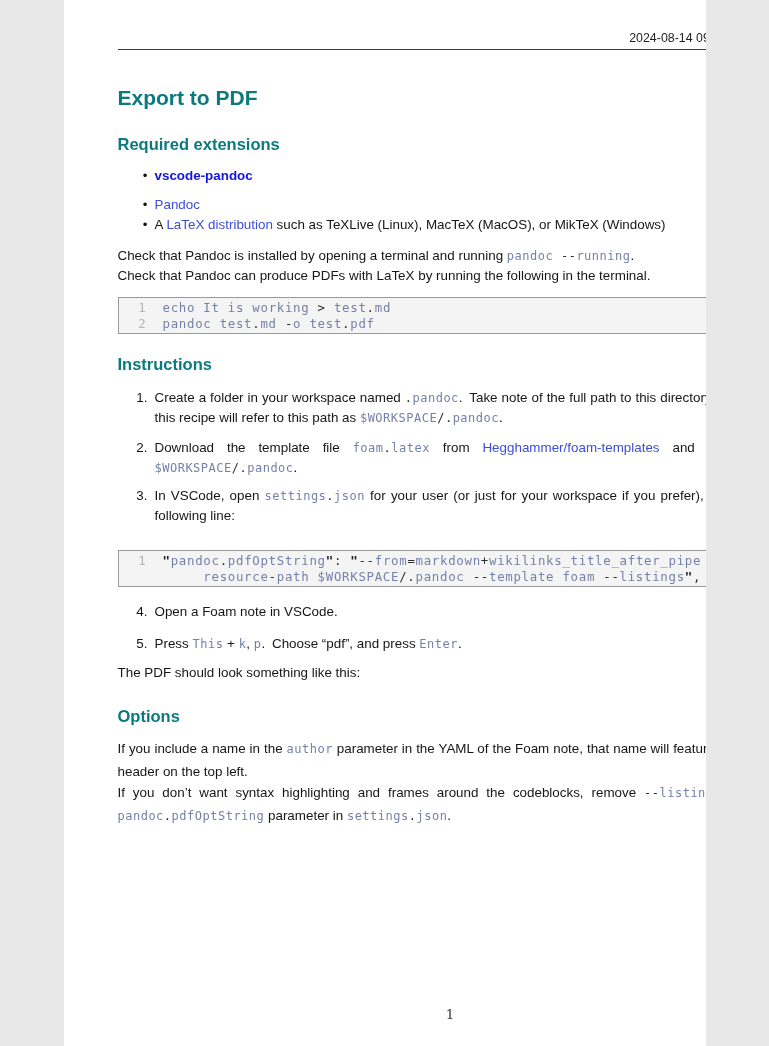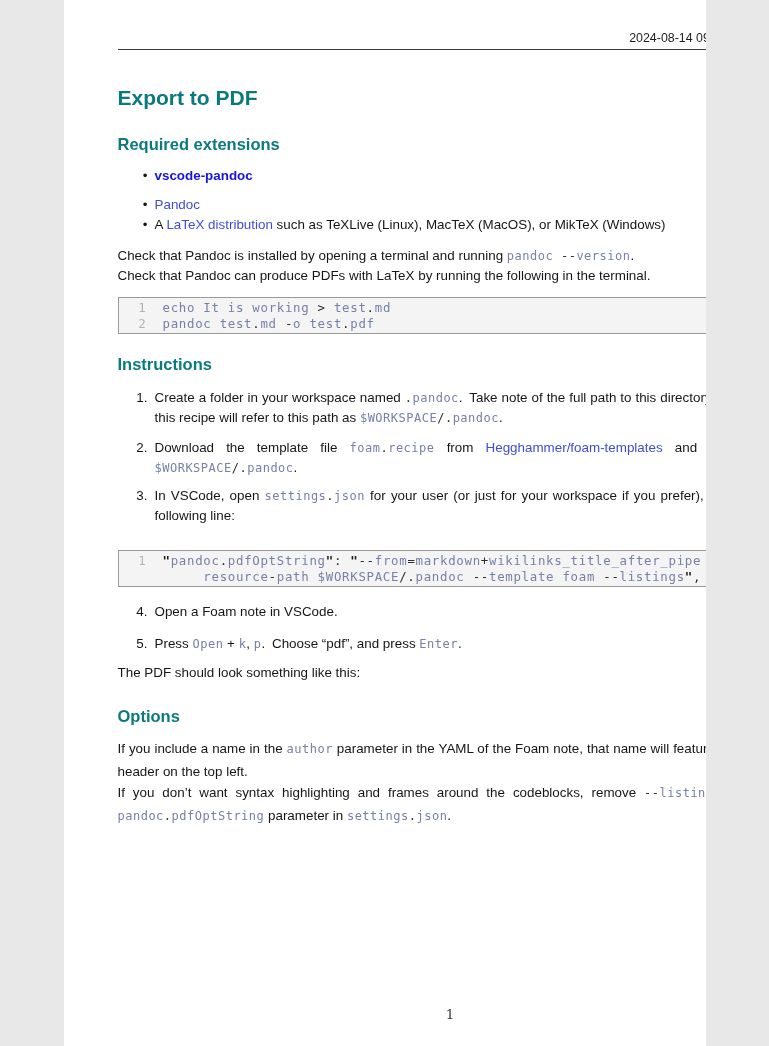--- a/index.html
+++ b/index.html
@@ -123,58 +123,58 @@
       <div class="li">
         <span class="marker">•</span>
         <span class="libody"><a class="l">Pandoc</a></span>
       </div>
       <div class="li">
         <span class="marker">•</span>
         <span class="libody">A <a class="l">LaTeX distribution</a> such as TeXLive (Linux), MacTeX (MacOS), or MikTeX (Windows)</span>
       </div>
     </div>
 
-    <p class="para">Check that Pandoc is installed by opening a terminal and running <code class="ic"><span class="tok-id">pandoc</span><span class="tok-sym"> --</span><span class="tok-id">version</span></code>.<br>Check that Pandoc can produce PDFs with LaTeX by running the following in the terminal.</p>
+    <p class="para">Check that Pandoc is installed by opening a terminal and running <code class="ic"><span class="tok-id">pandoc</span><span class="tok-sym"> --</span><span class="tok-id">running</span></code>.<br>Check that Pandoc can produce PDFs with LaTeX by running the following in the terminal.</p>
 
     <div class="codeblock">
         <div class="codeline"><span class="ln">1</span><span><span class="tok-id">echo</span><span class="tok-sym"> </span><span class="tok-id">It</span><span class="tok-sym"> </span><span class="tok-id">is</span><span class="tok-sym"> </span><span class="tok-id">working</span><span class="tok-sym"> &gt; </span><span class="tok-id">test</span><span class="tok-sym">.</span><span class="tok-id">md</span></span></div>
         <div class="codeline"><span class="ln">2</span><span><span class="tok-id">pandoc</span><span class="tok-sym"> </span><span class="tok-id">test</span><span class="tok-sym">.</span><span class="tok-id">md</span><span class="tok-sym"> -</span><span class="tok-id">o</span><span class="tok-sym"> </span><span class="tok-id">test</span><span class="tok-sym">.</span><span class="tok-id">pdf</span></span></div>
       </div>
 
     <h2 class="sec instr">Instructions</h2>
 
     <div class="ol">
       <div class="li i1">
         <span class="marker">1.</span>
         <span class="libody">Create a folder in your workspace named <code class="ic"><span class="tok-sym">.</span><span class="tok-id">pandoc</span></code>. Take note of the full path to this directory. The rest of this recipe will refer to this path as <code class="ic"><span class="tok-id">$WORKSPACE</span><span class="tok-sym">/.</span><span class="tok-id">pandoc</span></code>.</span>
       </div>
       <div class="li i2">
         <span class="marker">2.</span>
-        <span class="libody">Download the template file <code class="ic"><span class="tok-id">foam</span><span class="tok-sym">.</span><span class="tok-id">recipe</span></code> from <a class="l">Hegghammer/foam-templates</a> and place it in <code class="ic"><span class="tok-id">$WORKSPACE</span><span class="tok-sym">/.</span><span class="tok-id">pandoc</span></code>.</span>
+        <span class="libody">Download the template file <code class="ic"><span class="tok-id">foam</span><span class="tok-sym">.</span><span class="tok-id">latex</span></code> from <a class="l">Hegghammer/foam-templates</a> and place it in <code class="ic"><span class="tok-id">$WORKSPACE</span><span class="tok-sym">/.</span><span class="tok-id">pandoc</span></code>.</span>
       </div>
       <div class="li i3">
         <span class="marker">3.</span>
         <span class="libody">In VSCode, open <code class="ic"><span class="tok-id">settings</span><span class="tok-sym">.</span><span class="tok-id">json</span></code> for your user (or just for your workspace if you prefer), and add the following line:</span>
       </div>
     </div>
 
     <div class="codeblock settings">
         <div class="codeline"><span class="ln">1</span><span><span class="tok-q">"</span><span class="tok-id">pandoc</span><span class="tok-sym">.</span><span class="tok-id">pdfOptString</span><span class="tok-q">"</span><span class="tok-sym">: </span><span class="tok-q">"</span><span class="tok-sym">--</span><span class="tok-id">from</span><span class="tok-sym">=</span><span class="tok-id">markdown</span><span class="tok-sym">+</span><span class="tok-id">wikilinks_title_after_pipe</span><span class="tok-sym"> --</span></span></div>
         <div class="codeline"><span class="ln"></span><span><span class="tok-sym">     </span><span class="tok-id">resource</span><span class="tok-sym">-</span><span class="tok-id">path</span><span class="tok-sym"> </span><span class="tok-id">$WORKSPACE</span><span class="tok-sym">/.</span><span class="tok-id">pandoc</span><span class="tok-sym"> --</span><span class="tok-id">template</span><span class="tok-sym"> </span><span class="tok-id">foam</span><span class="tok-sym"> --</span><span class="tok-id">listings</span><span class="tok-q">"</span><span class="tok-sym">,</span></span></div>
       </div>
 
 
     <div class="ol">
       <div class="li i4">
         <span class="marker">4.</span>
         <span class="libody">Open a Foam note in VSCode.</span>
       </div>
       <div class="li i5">
         <span class="marker">5.</span>
-        <span class="libody">Press <code class="ic"><span class="tok-id">Open</span></code> + <code class="ic"><span class="tok-id">k</span></code>, <code class="ic"><span class="tok-id">p</span></code>. Choose “pdf”, and press <code class="ic"><span class="tok-id">Enter</span></code>.</span>
+        <span class="libody">Press <code class="ic"><span class="tok-id">This</span></code> + <code class="ic"><span class="tok-id">k</span></code>, <code class="ic"><span class="tok-id">p</span></code>. Choose “pdf”, and press <code class="ic"><span class="tok-id">Enter</span></code>.</span>
       </div>
     </div>
 
     <p class="para mt13">The PDF should look something like this:</p>
 
     <h2 class="sec opts">Options</h2>
 
     <p class="para lh21">If you include a name in the <code class="ic"><span class="tok-id">author</span></code> parameter in the YAML of the Foam note, that name will feature in the PDF header on the top left.<br>If you don’t want syntax highlighting and frames around the codeblocks, remove <code class="ic"><span class="tok-sym">--</span><span class="tok-id">listings</span></code> from the <code class="ic"><span class="tok-id">pandoc</span><span class="tok-sym">.</span><span class="tok-id">pdfOptString</span></code> parameter in <code class="ic"><span class="tok-id">settings</span><span class="tok-sym">.</span><span class="tok-id">json</span></code>.</p>
 
   </div>

